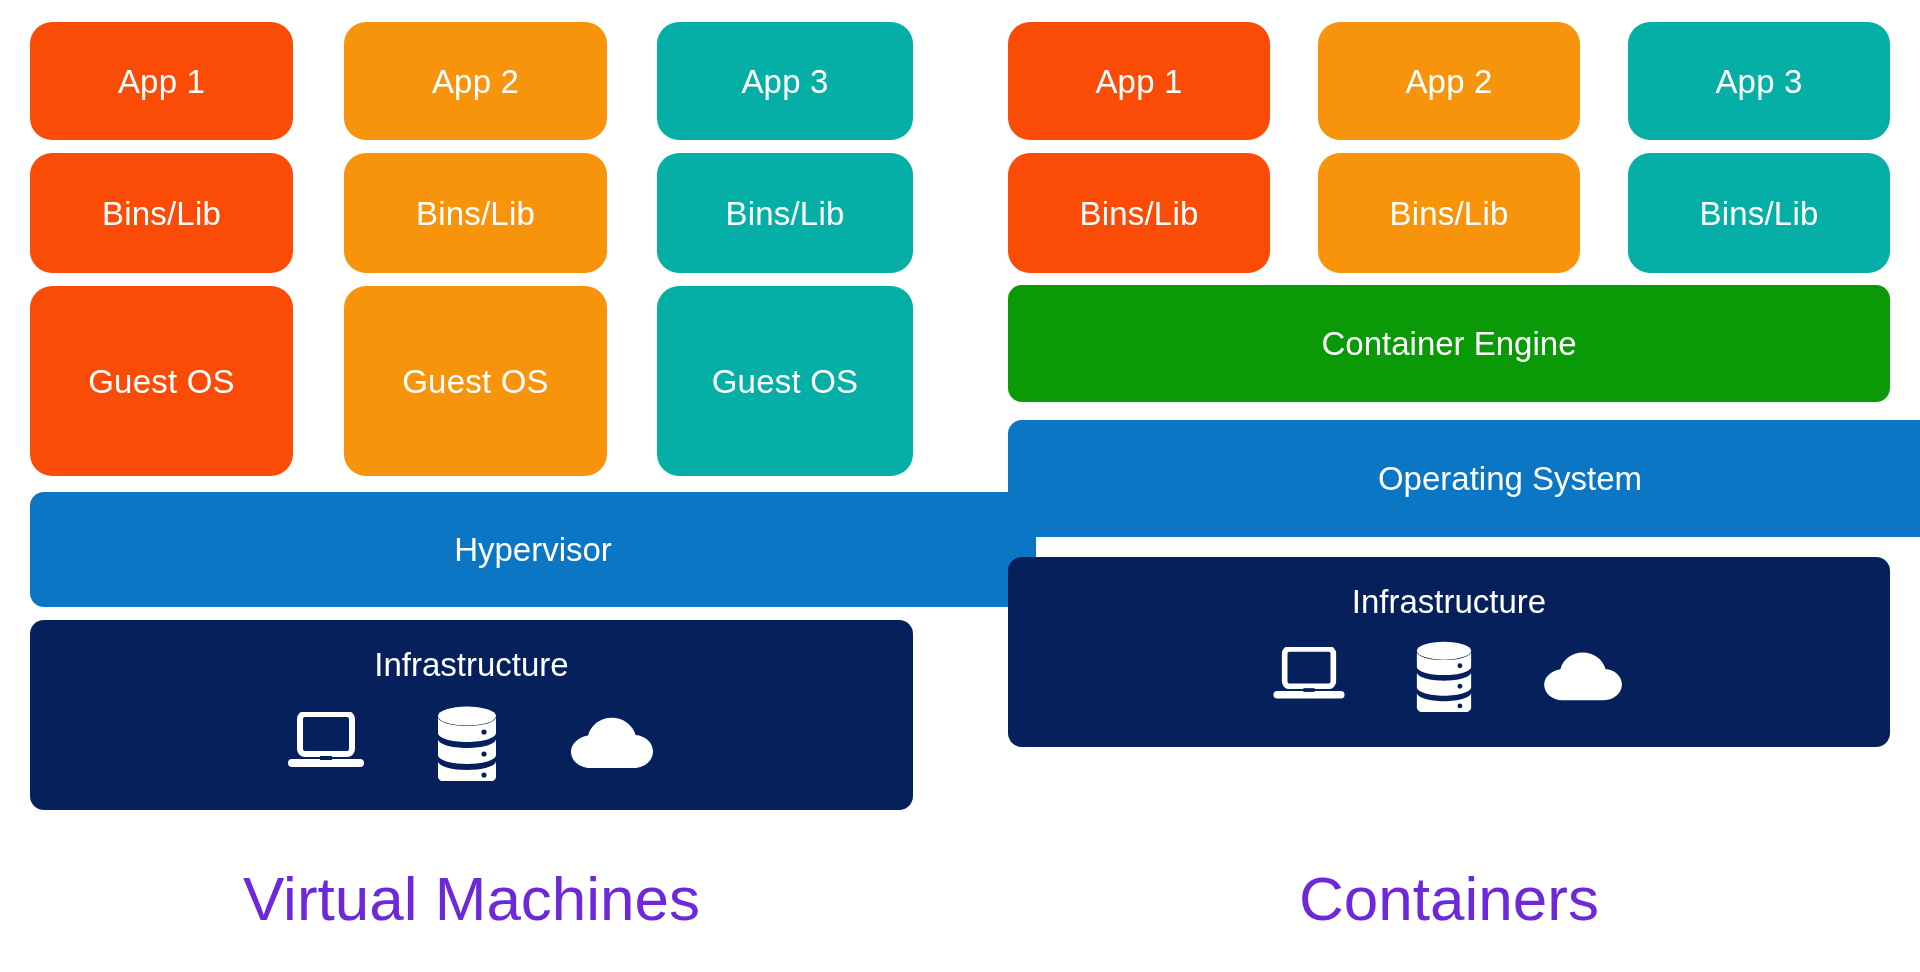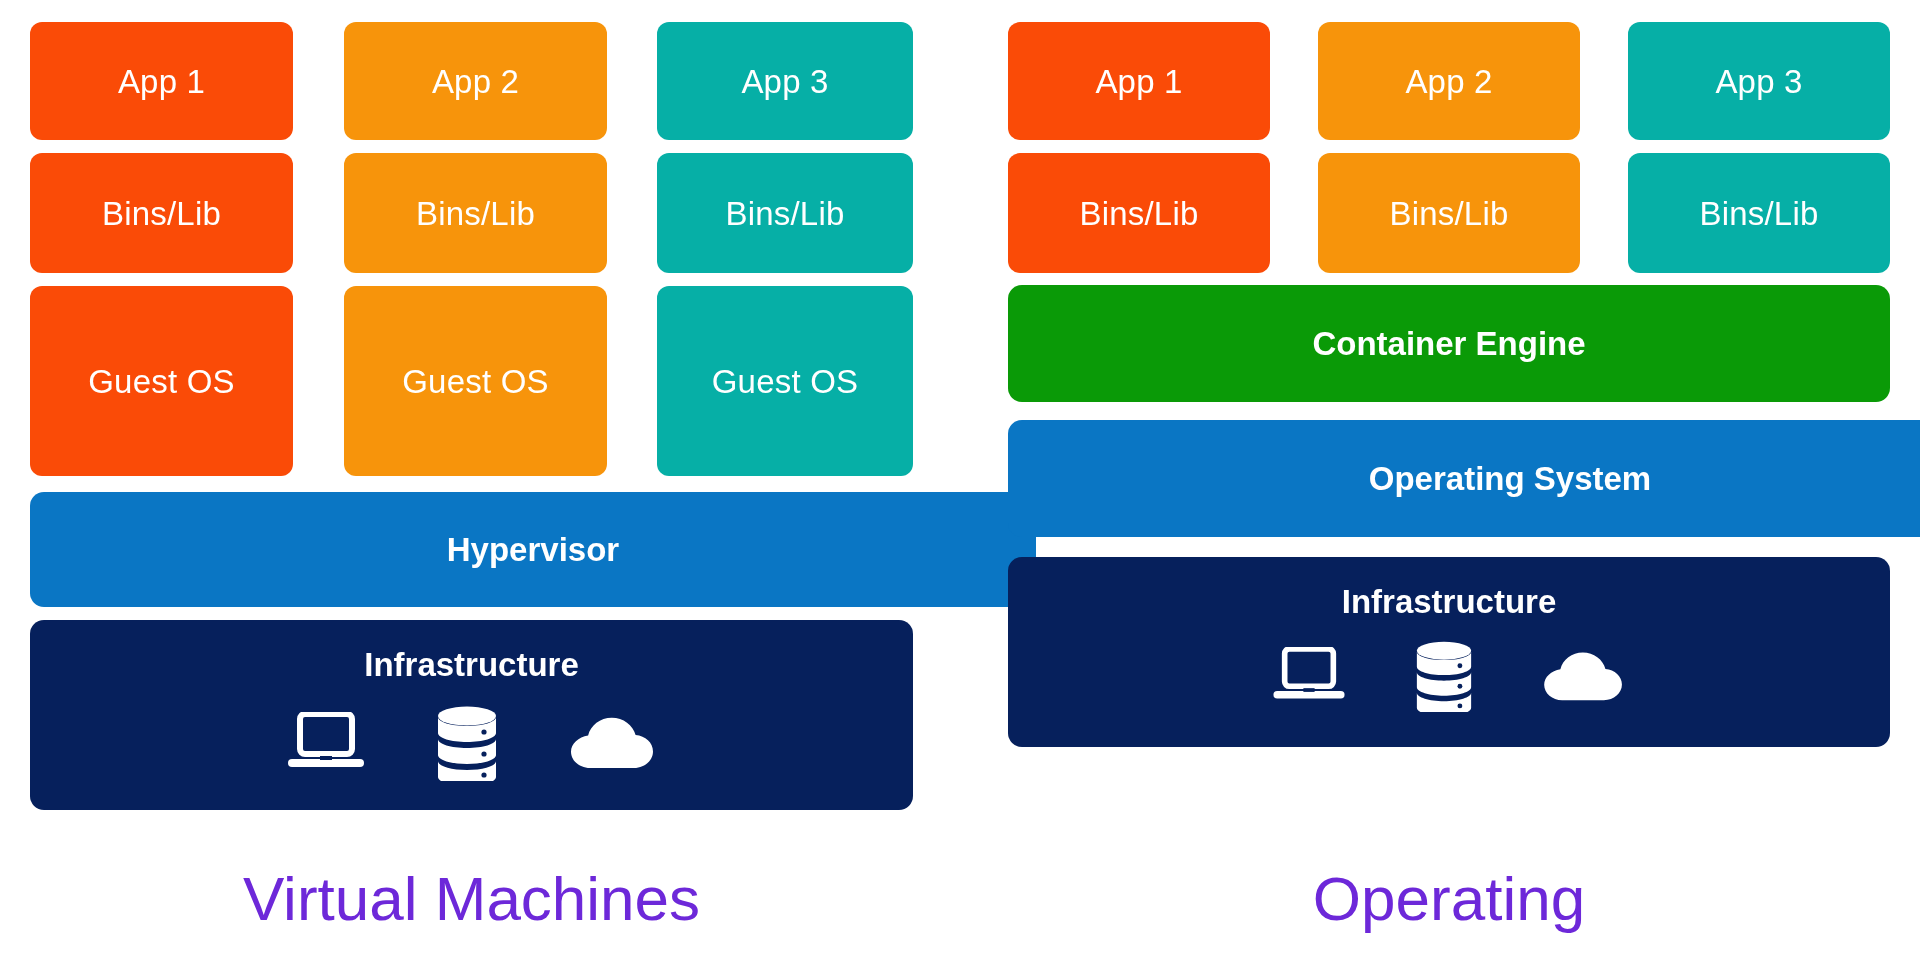--- a/index.html
+++ b/index.html
@@ -18,21 +18,21 @@
   .canvas {
     position: relative;
     width: 1920px;
     height: 972px;
     background: #ffffff;
   }
 
   
   .box {
     position: absolute;
-    border-radius: 12px;
+    border-radius: 22px;
     display: flex;
     align-items: center;
     justify-content: center;
     color: #ffffff;
     box-sizing: border-box;
   }
   .box .box-label {
     font-size: 33px;
     font-weight: 400;
     letter-spacing: 0.2px;
@@ -50,21 +50,21 @@
     position: absolute;
     border-radius: 14px;
     box-sizing: border-box;
     display: flex;
     flex-direction: column;
     align-items: center;
     color: #ffffff;
   }
   .bar .bar-label {
     font-size: 33px;
-    font-weight: 700;
+    font-weight: 400;
     color: #ffffff;
     line-height: 1;
     white-space: nowrap;
   }
 
   .bar.centered { justify-content: center; }
 
   
   .icon-row {
     display: flex;
@@ -230,17 +230,17 @@
 
         <span class="icon">
           <svg width="82" height="55" viewBox="0 0 86 58" xmlns="http://www.w3.org/2000/svg">
             <path fill="#ffffff" d="M24 54 h40 c10.5 0 19 -7.4 19 -16.5 c0 -8.6 -7.6 -15.7 -17.4 -16.4 c-2.6 -10 -12.3 -17.4 -23.8 -17.4 c-11.6 0 -21.3 7.6 -23.7 17.7 C8.5 23.1 1 29.6 1 37.7 C1 46.7 9.6 54 20 54 z"></path>
           </svg>
         </span>
       </div>
     </div>
 
     <div class="caption" style="left:1008px; top:868px; width:882px;">
-      <span>Operating</span>
+      <span>Containers</span>
     </div>
   </div>
 
 </div>
 
 </body></html>

